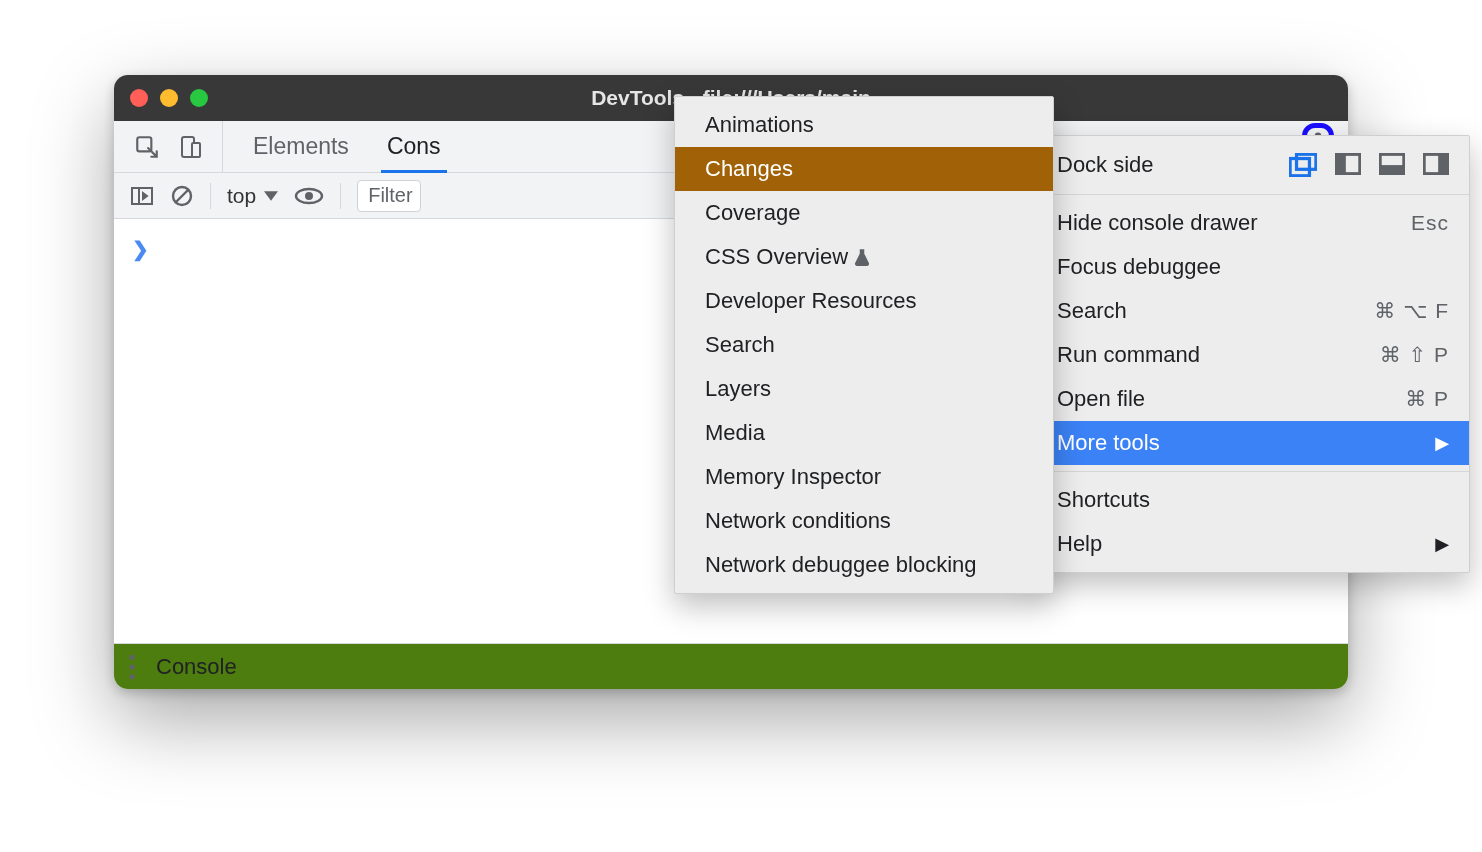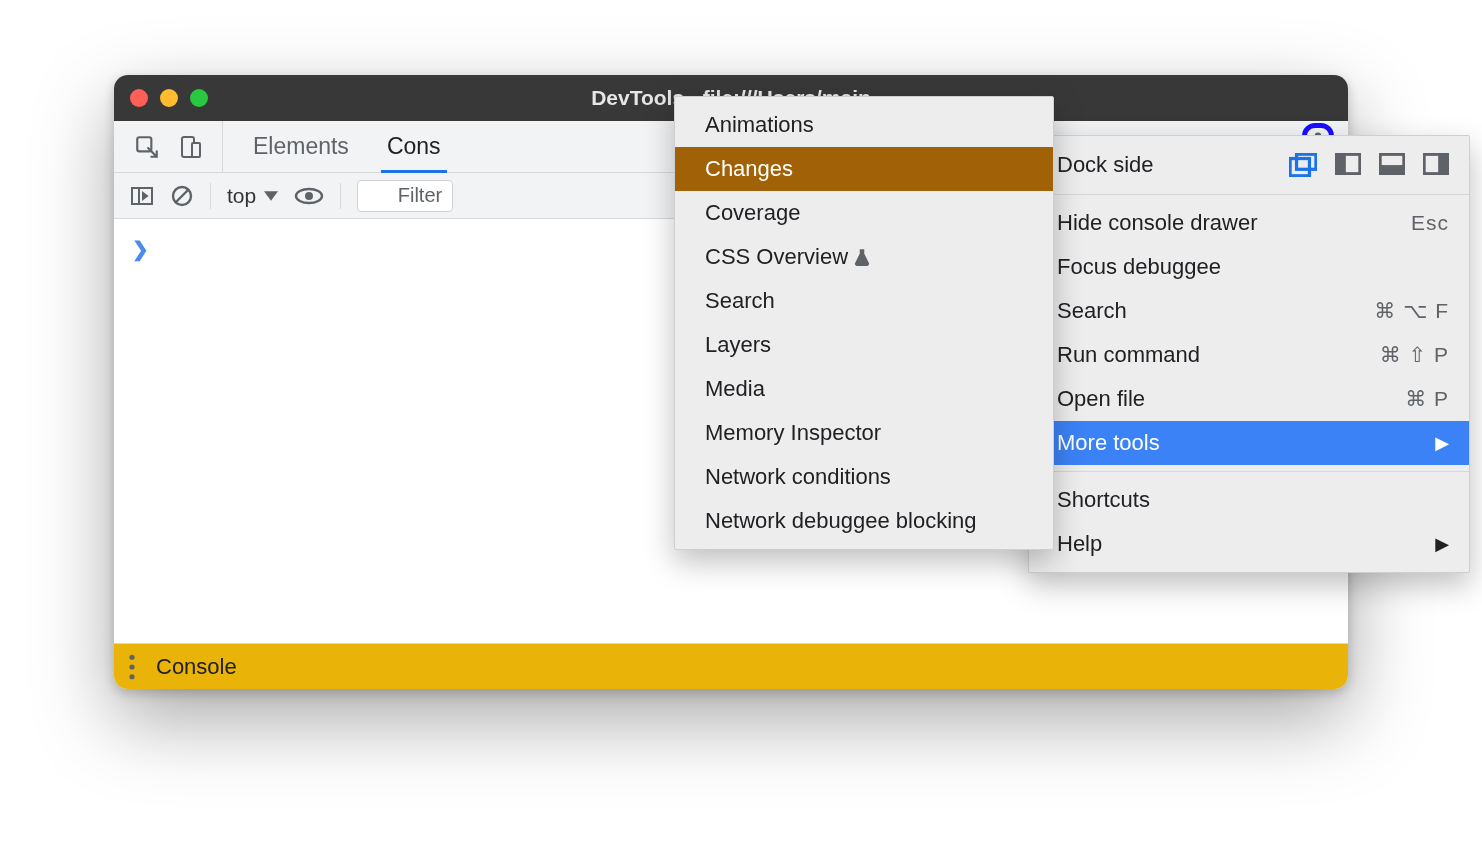--- a/index.html
+++ b/index.html
@@ -112,40 +112,39 @@
     .filter-box {
       border: 1px solid #cfd1d4;
       background: #fff;
       border-radius: 4px;
       height: 32px;
       padding: 0 10px;
       display: flex;
       align-items: center;
       font-size: 20px;
       color: #5f6368;
-      width: 96px;
+      width: 64px;
       overflow: hidden;
-      justify-content: flex-end;
     }
     .console-body {
       position: relative;
       background: #fff;
       height: 424px;
     }
     .prompt {
       position: absolute;
       top: 18px; left: 18px;
       color: #4b8af0;
       font-size: 20px;
       font-weight: 700;
     }
     .drawer {
       height: 46px;
       border-top: 1px solid #d6d8db;
-      background: #eab308;
+      background: #4d7c0f;
       display: flex;
       align-items: center;
       padding: 0 14px;
       gap: 16px;
       font-size: 22px;
       color: #202124;
       text-align: center;
     }
     .drawer .drawer-tab {
       position: relative;
@@ -410,20 +409,23 @@
     </div>
   <div class="sub-row">
     <span>CSS Overview</span>
     <span class="flask">
       <svg width="16" height="18" viewBox="0 0 14 16" fill="#5f6368">
           <path d="M5 1h4v4l4 8a2 2 0 0 1-1.8 3H2.8A2 2 0 0 1 1 13l4-8V1Z"></path>
         </svg>
     </span>
   </div>
   <div class="sub-row">
+      <span>Developer Resources</span>
+    </div>
+  <div class="sub-row">
       <span>Search</span>
     </div>
   <div class="sub-row">
       <span>Layers</span>
     </div>
   <div class="sub-row">
       <span>Media</span>
     </div>
   <div class="sub-row">
       <span>Memory Inspector</span>

